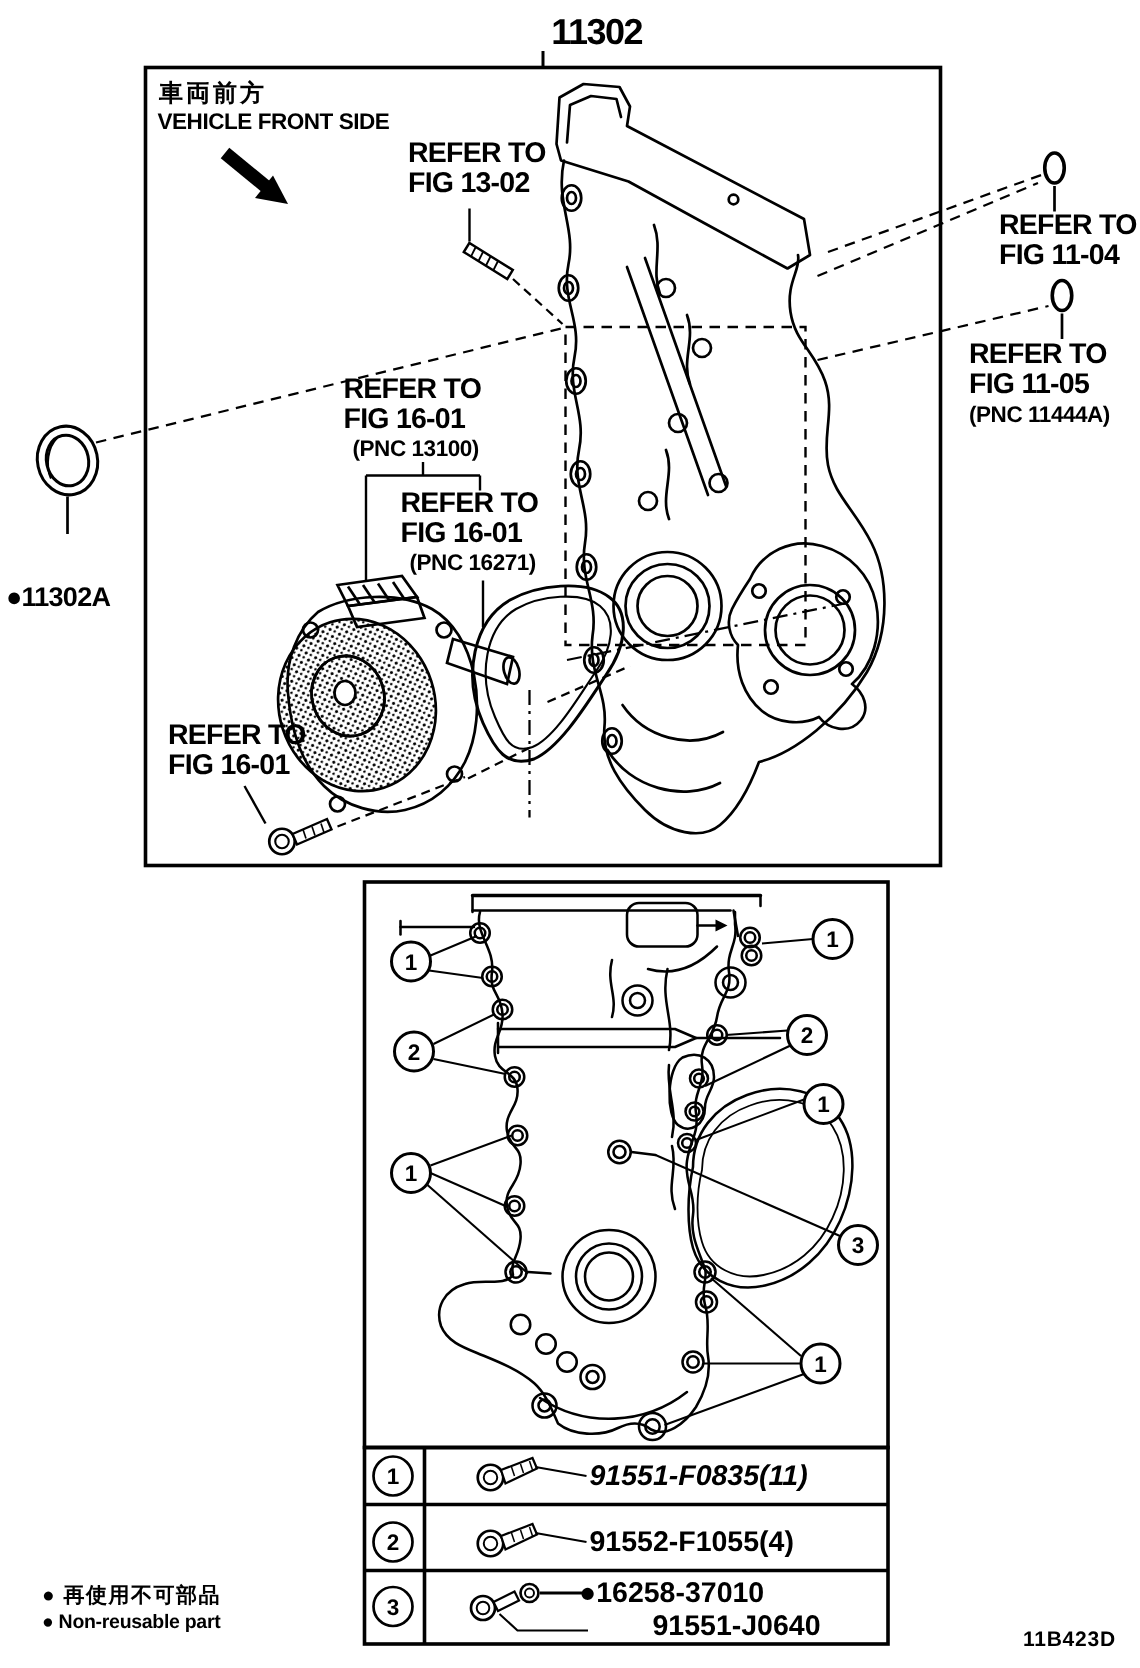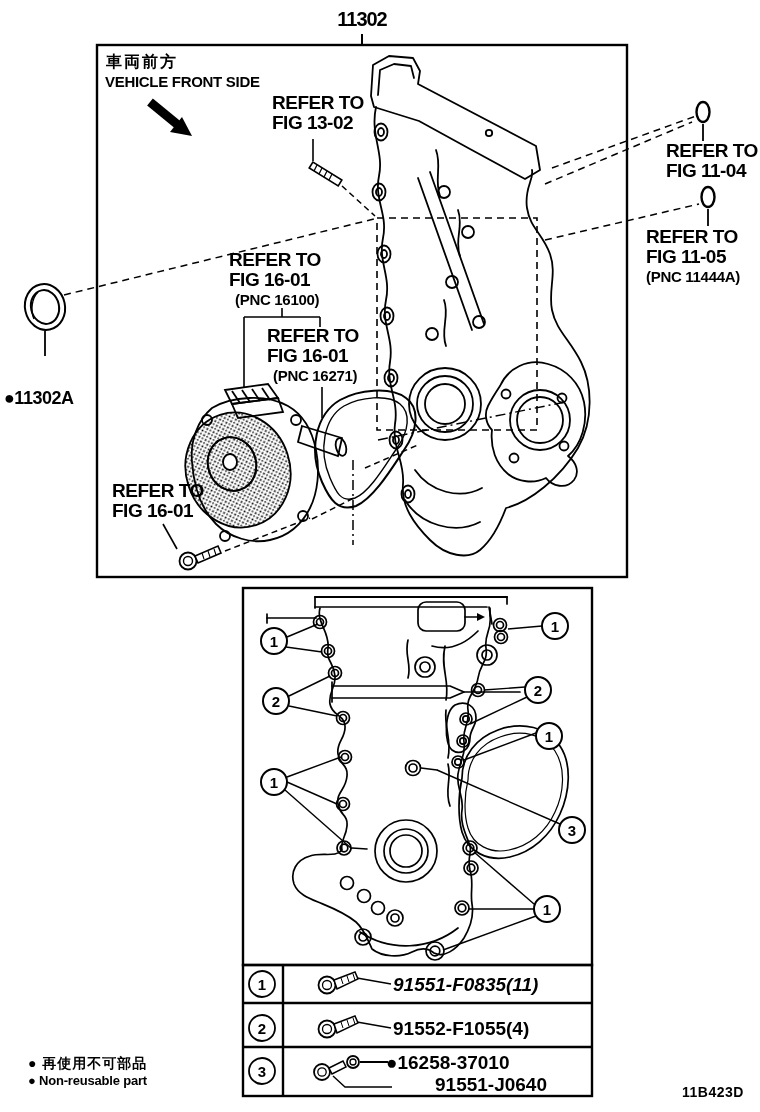--- a/index.html
+++ b/index.html
@@ -1,20 +1,20 @@
 <!DOCTYPE html>
 <html><head>
 <meta charset="utf-8">
 <style>
   html,body{margin:0;padding:0;background:#fff;}
   body{width:760px;height:1112px;position:relative;overflow:hidden;
        font-family:"Liberation Sans",sans-serif;color:#000;}
   svg{position:absolute;left:0;top:0;}
   .txt{position:absolute;white-space:nowrap;font-weight:bold;color:#000;}
-  .title{font-size:20px;letter-spacing:-1px;text-align:center;width:132px;}
+  .title{font-size:24px;letter-spacing:-1px;text-align:right;width:132px;}
   .ref{font-size:19px;line-height:20px;letter-spacing:-0.5px;}
   .ref .pnc{font-size:15px;letter-spacing:-0.3px;}
   .jp{font-size:16px;letter-spacing:2px;}
   .en{font-size:15px;letter-spacing:-0.3px;}
   .plabel{font-size:18px;letter-spacing:-0.5px;margin-top:30px;}
   .pnum{font-size:19px;letter-spacing:0px;}
   .legend1{font-size:14px;letter-spacing:1px;}
   .legend2{font-size:13px;letter-spacing:-0.2px;}
   .fcode{font-size:14px;letter-spacing:0.5px;}
   .cnum{font:bold 15px "Liberation Sans",sans-serif;}
@@ -421,21 +421,21 @@
 
 <div class="txt ref" style="left:646px;top:227px;">
   <div>REFER TO</div>
   <div>FIG 11-05</div>
   <div class="pnc">(PNC 11444A)</div>
 </div>
 
 <div class="txt ref" style="left:229px;top:250px;">
   <div>REFER TO</div>
   <div>FIG 16-01</div>
-  <div class="pnc" style="padding-left:6px;">(PNC 16100)</div>
+  <div class="pnc" style="padding-left:6px;">(PNC 13100)</div>
 </div>
 
 <div class="txt ref" style="left:267px;top:326px;">
   <div>REFER TO</div>
   <div>FIG 16-01</div>
   <div class="pnc" style="padding-left:6px;">(PNC 16271)</div>
 </div>
 
 <div class="txt ref" style="left:112px;top:481px;">
   <div>REFER TO</div>

